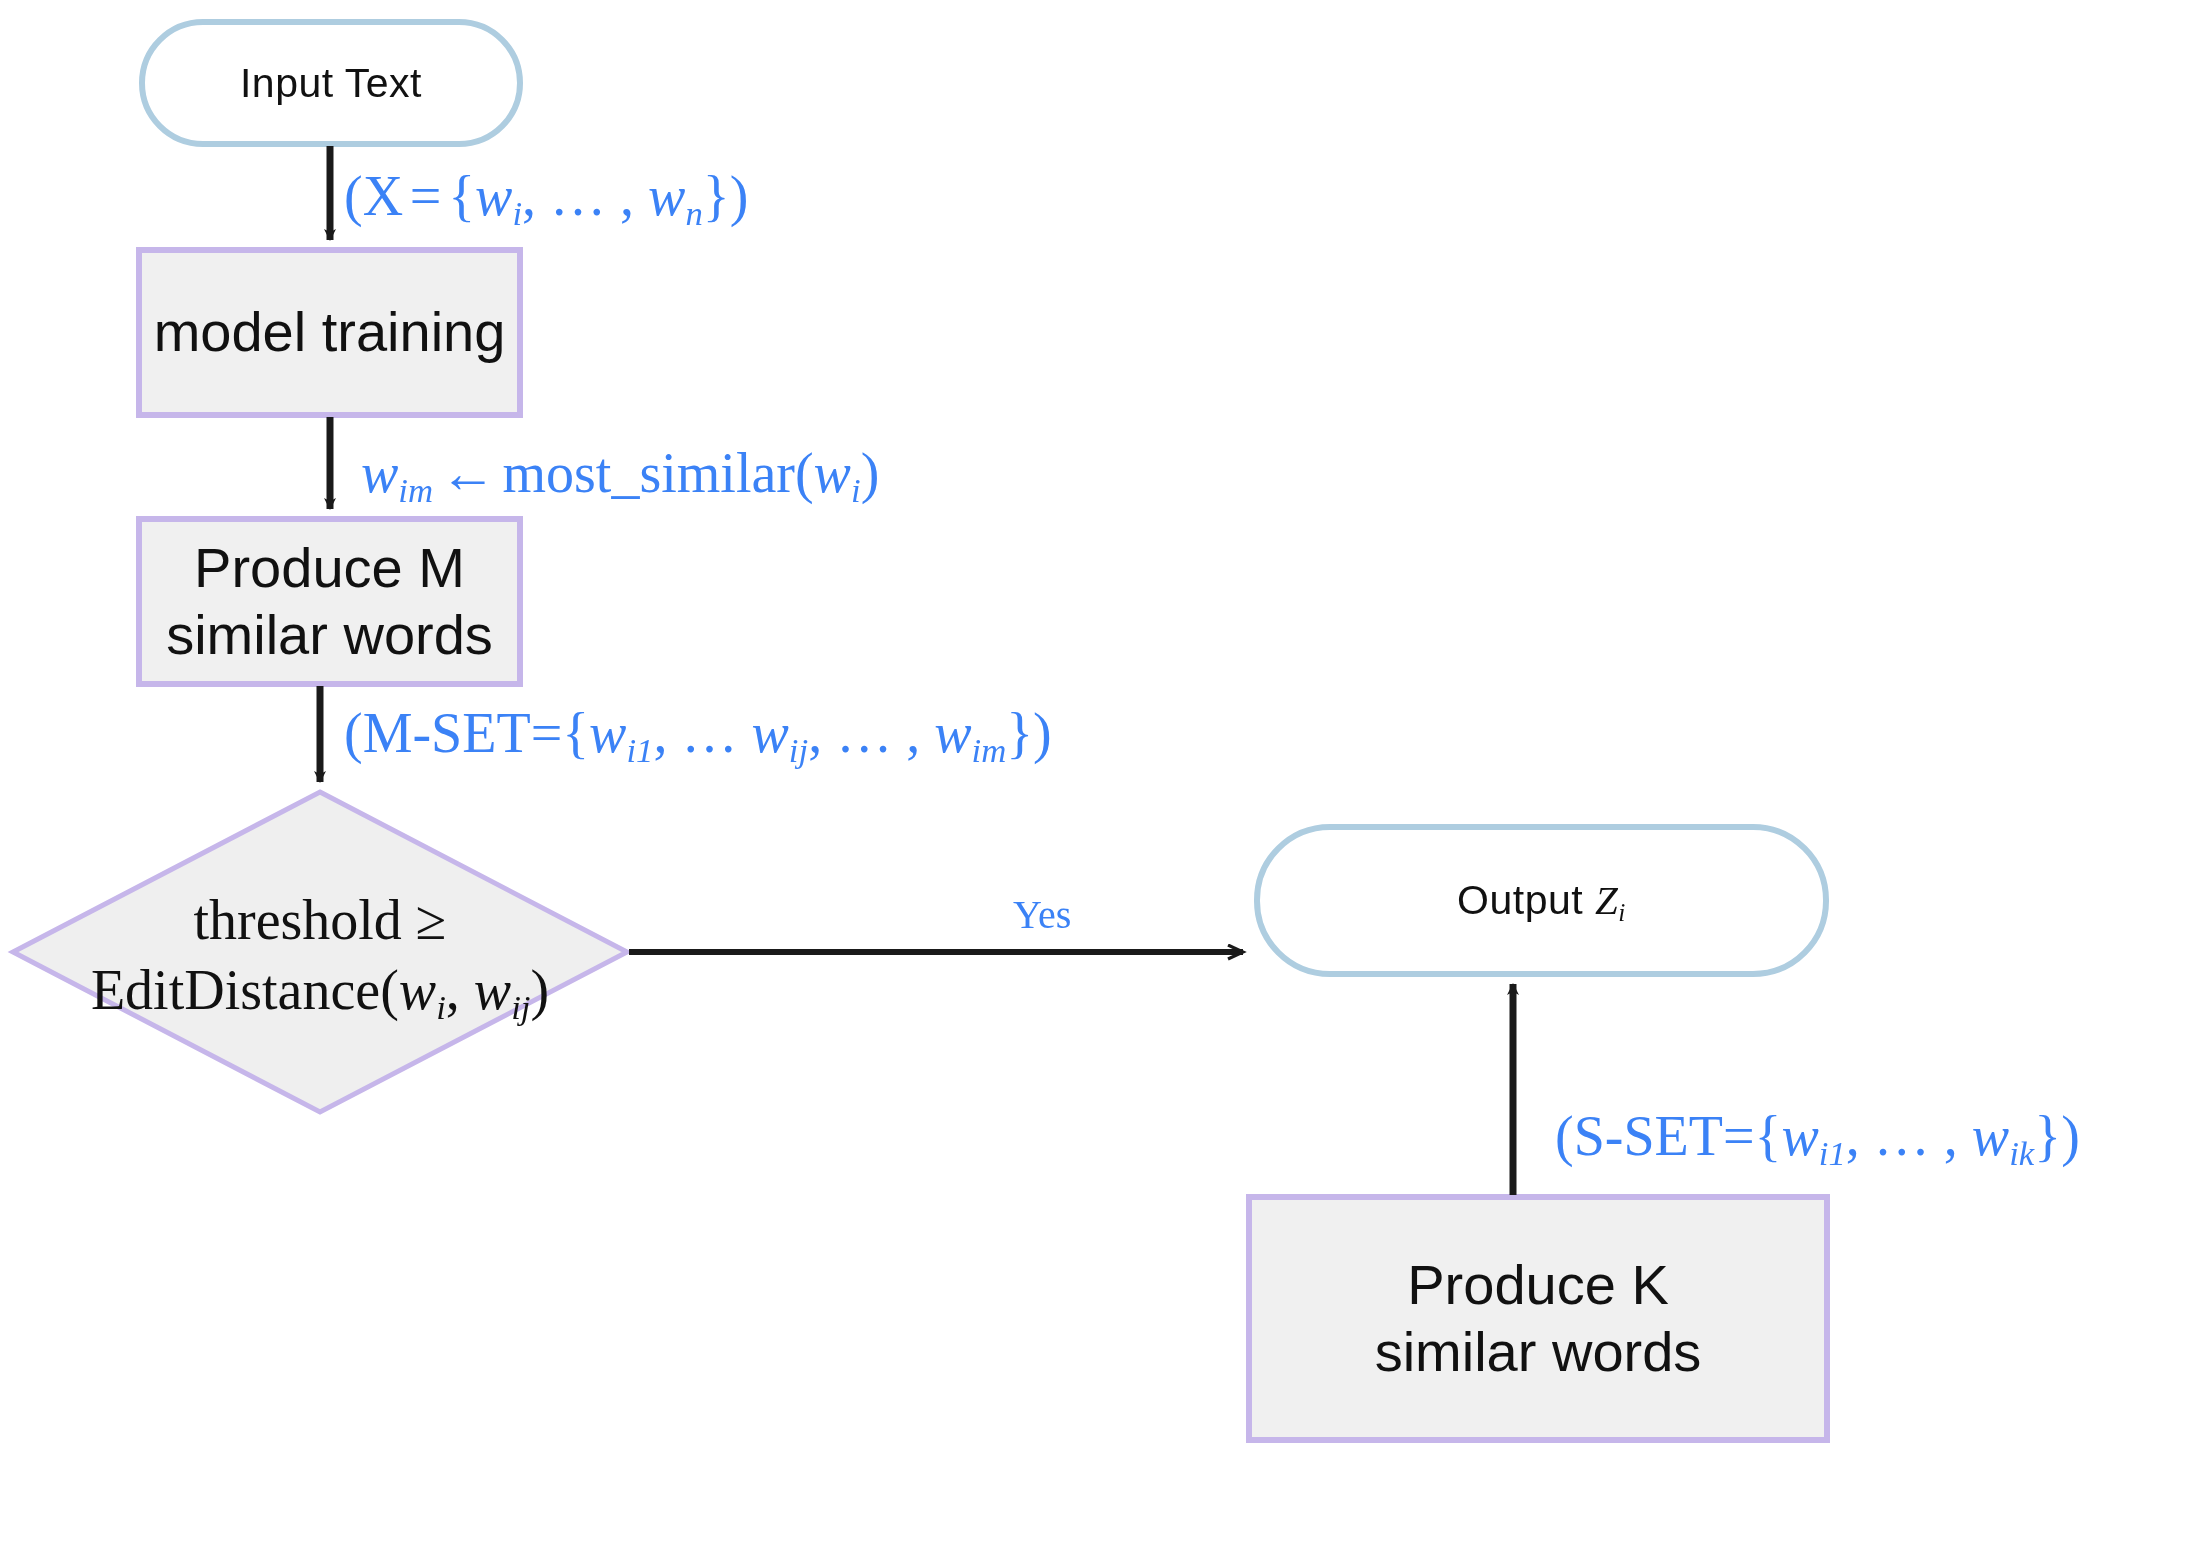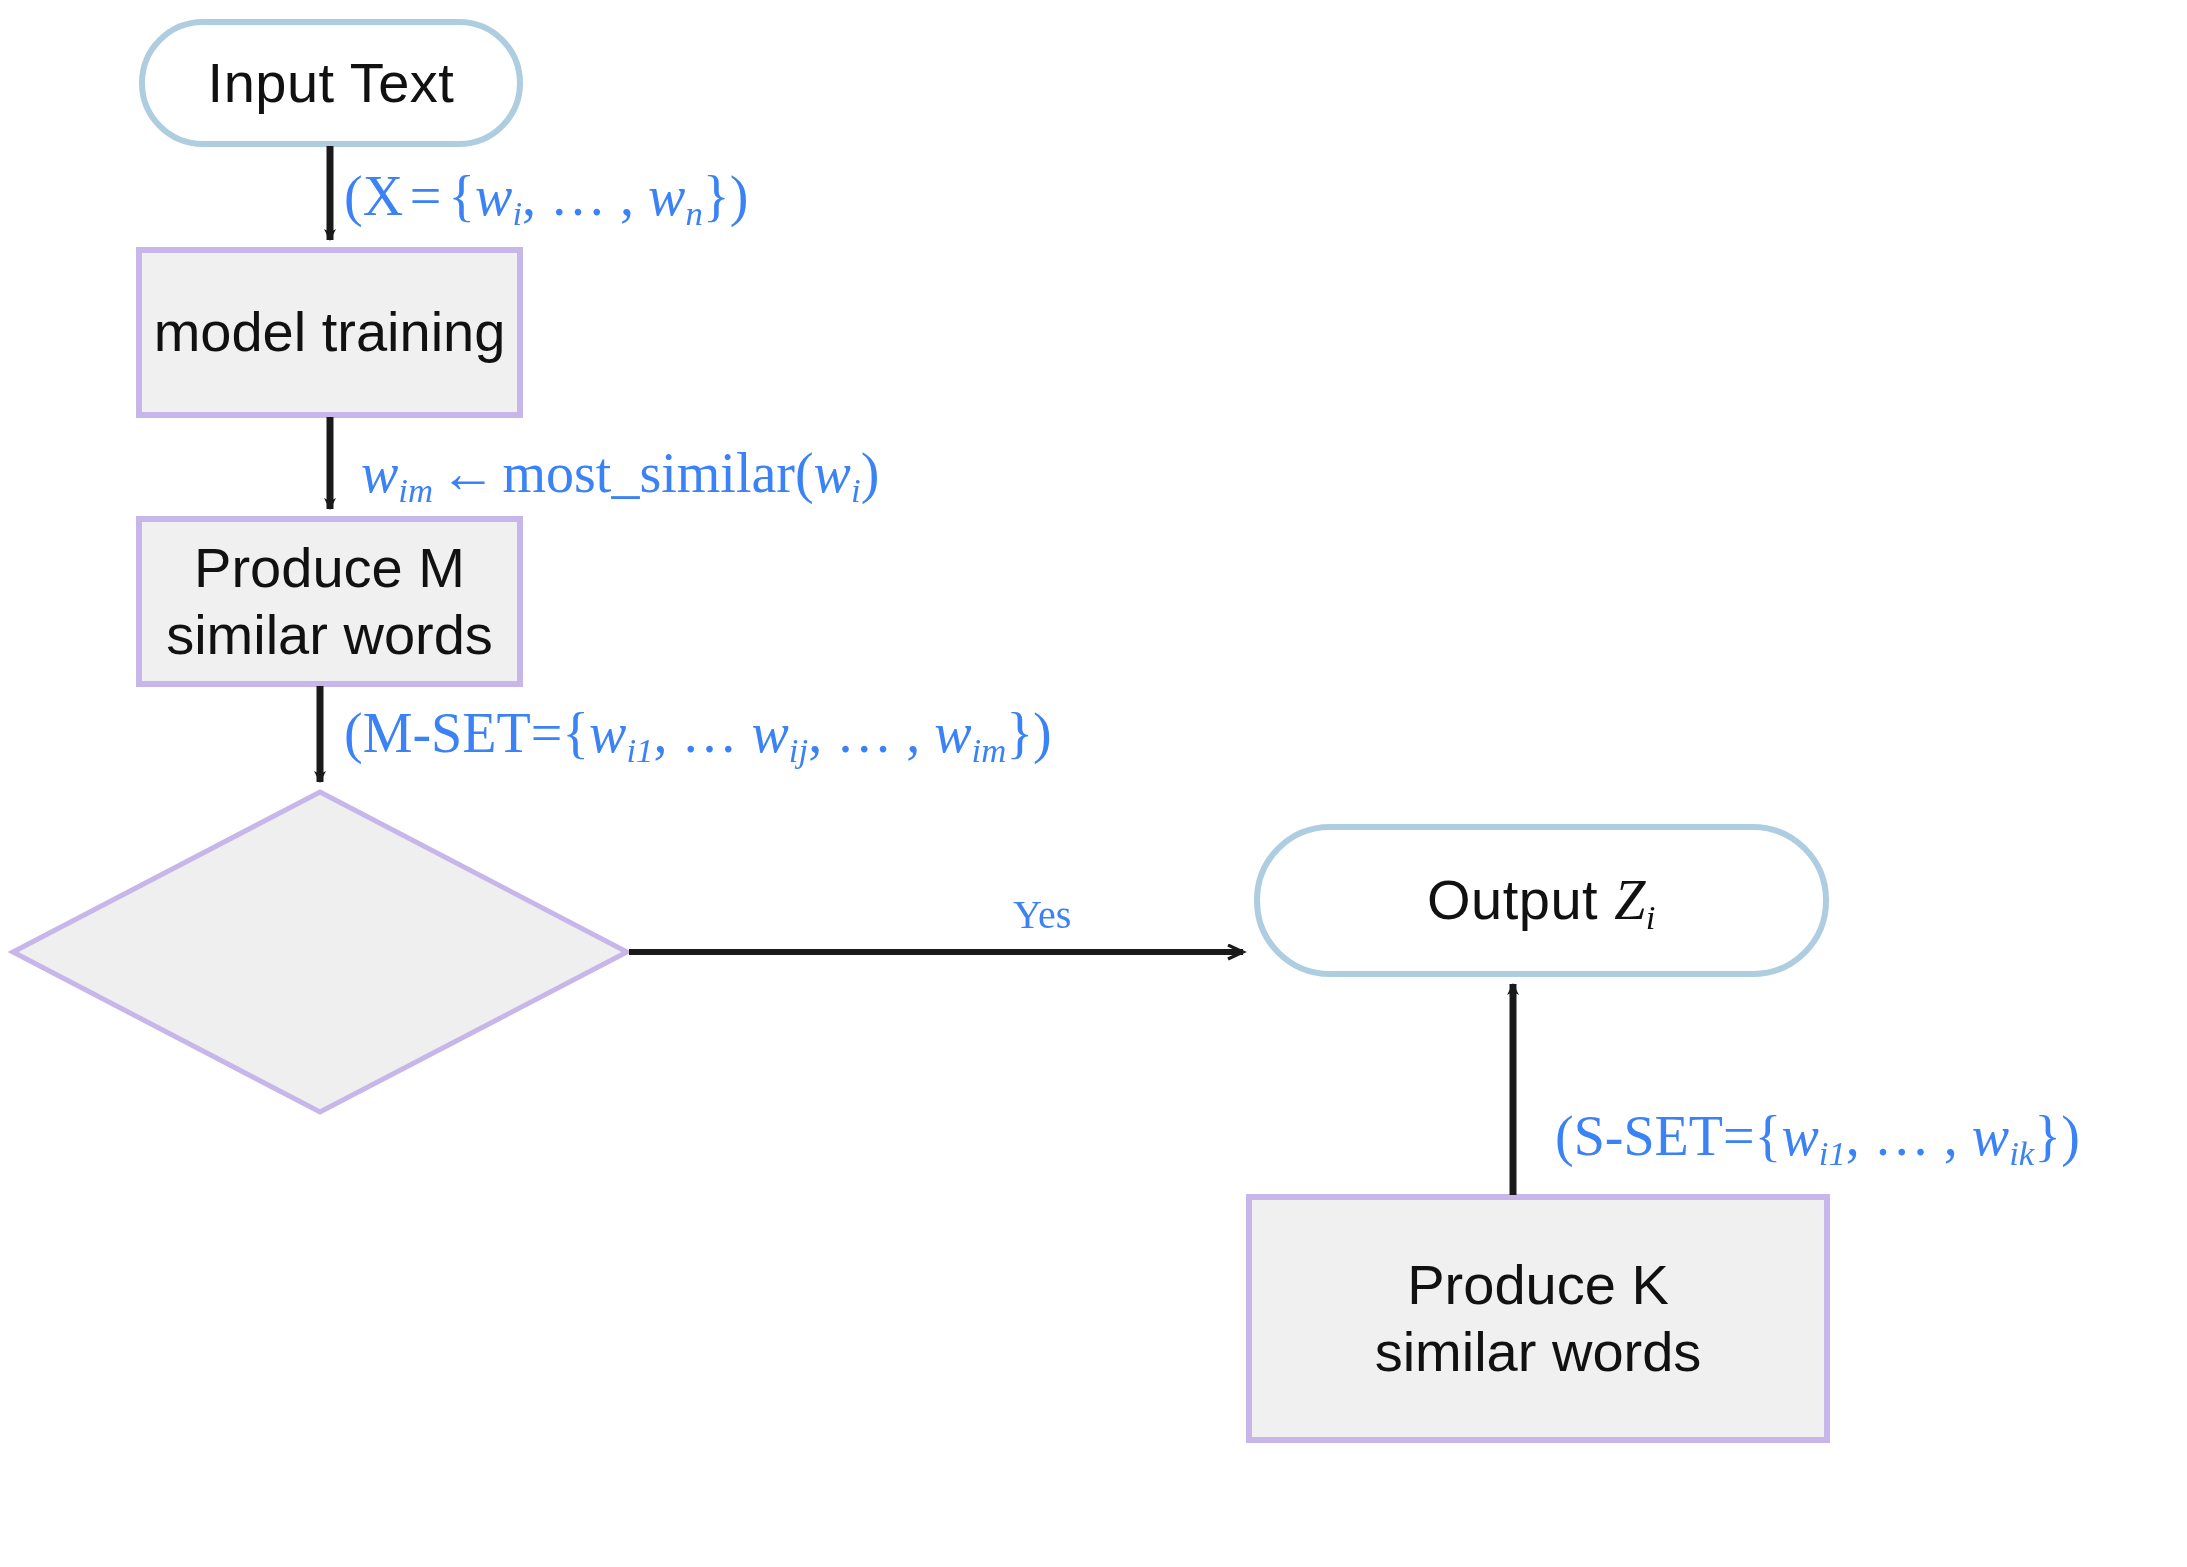--- a/index.html
+++ b/index.html
@@ -34,21 +34,21 @@
     line-height: 1.18;
     pointer-events: none;
   }
   .sans {
     font-family: "Liberation Sans", sans-serif;
   }
   .serif {
     font-family: "Liberation Serif", serif;
   }
   .terminal-text {
-    font-size: 56px;
+    font-size: 41px;
     font-weight: 400;
     letter-spacing: 0.5px;
   }
   .process-text {
     font-size: 56px;
     font-weight: 400;
   }
   .decision-text {
     font-size: 56px;
     font-weight: 400;
@@ -136,20 +136,28 @@
 
   <div class="node-label sans process-text" style="left:139px; top:250px; width:381px; height:165px;">
     <span>model training</span>
   </div>
 
   <div class="node-label sans process-text" style="left:139px; top:519px; width:381px; height:165px;">
     <span>Produce M</span>
     <span>similar words</span>
   </div>
 
+  <div class="node-label serif decision-text" style="left:60px; top:870px; width:520px; height:170px;">
+    <span>
+      <span class="mup">threshold </span><span class="mup">≥</span>
+    </span>
+    <span>
+      <span class="mup">EditDistance(</span><span class="mi">w</span><sub>i</sub><span class="mup">, </span><span class="mi">w</span><sub>ij</sub><span class="mup">)</span>
+    </span>
+  </div>
 
   <div class="node-label sans process-text" style="left:1249px; top:1197px; width:578px; height:243px;">
     <span>Produce K</span>
     <span>similar words</span>
   </div>
 
   <div class="node-label sans terminal-text" style="left:1257px; top:827px; width:569px; height:147px;">
     <span>
       <span>Output </span><span class="serif mi">Z</span><sub class="serif">i</sub>
     </span>

